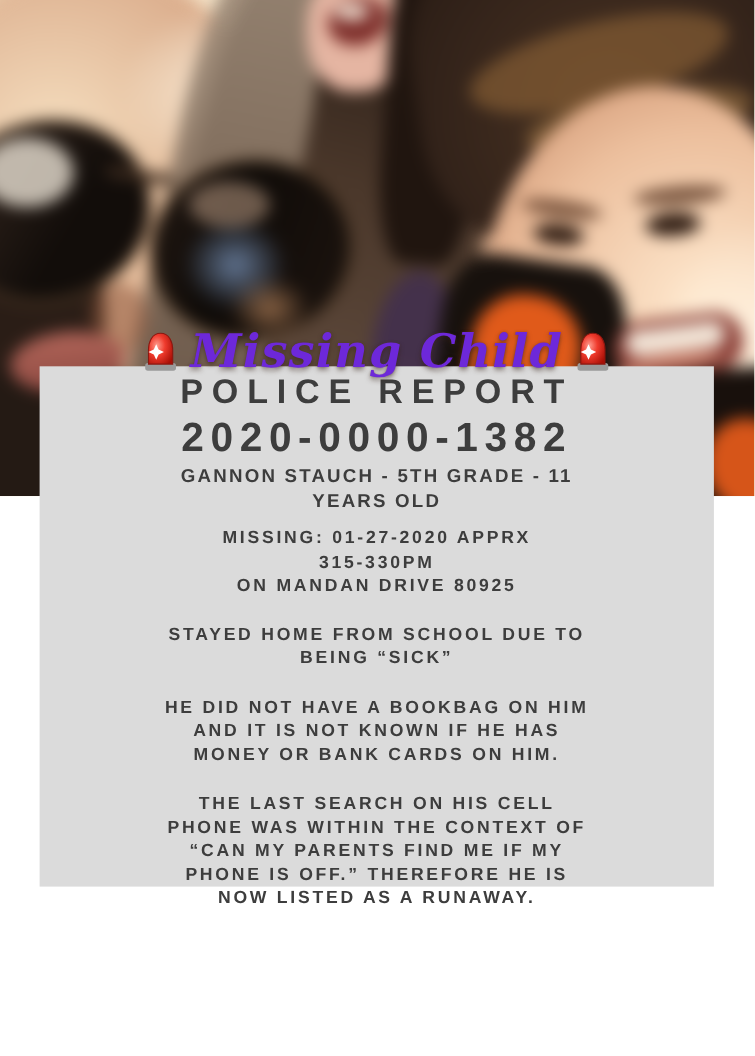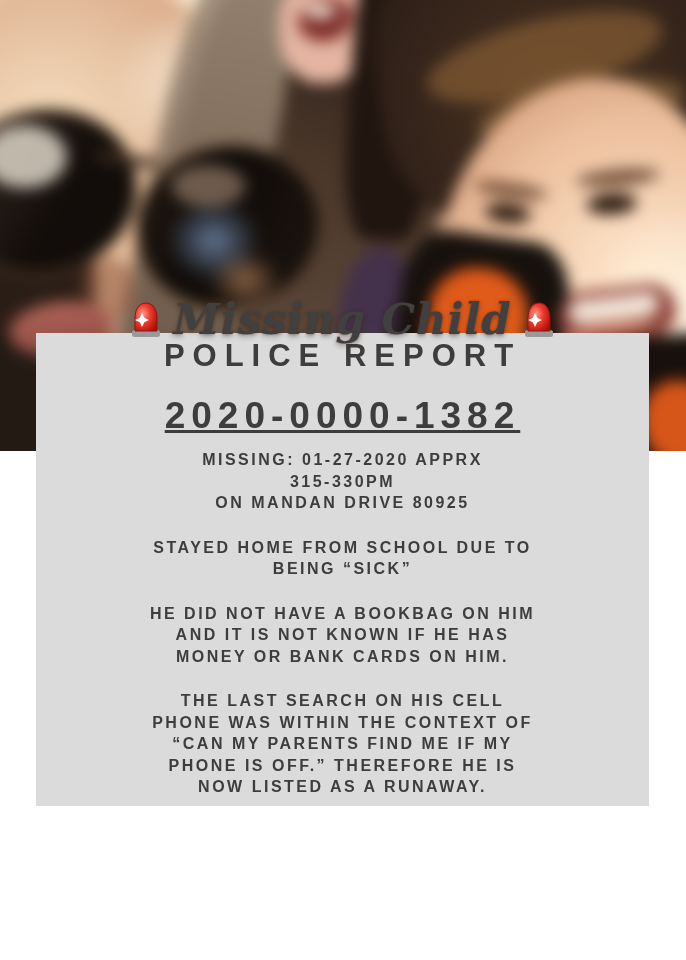--- a/index.html
+++ b/index.html
@@ -89,21 +89,21 @@
     font-size:42px;color:#ffffff;letter-spacing:1px;
     text-shadow:0 2px 5px rgba(55,35,25,.5),0 0 2px rgba(80,50,40,.45);}
   .siren{width:34px;height:38px;display:inline-block;}
 
   
   .report-box{position:absolute;left:36px;top:333px;width:613px;height:473px;z-index:4;
     background:#dbdbdb;}
   .report-content{width:100%;text-align:center;color:#3d3d3d;font-weight:700;}
   .report-heading{margin:4px 0 0;font-size:31px;line-height:38px;letter-spacing:8px;
     color:#3d3d3d;font-weight:700;}
-  .case-number{margin:20px 0 0;font-size:37px;line-height:42px;letter-spacing:6px;font-weight:700;text-decoration:underline;}
+  .case-number{margin:2px 0 0;font-size:37px;line-height:42px;letter-spacing:6px;font-weight:700;}
   .subject{margin:2px 0 0;font-size:17px;line-height:23px;letter-spacing:2px;font-weight:700;}
   .paragraphs{margin-top:12px;}
   .body-para{margin:0 0 23px;font-size:16px;line-height:21.5px;letter-spacing:2.5px;font-weight:700;}
 </style>
 </head>
 <body>
 
 <div class="page">
 
   <div class="photo" title="Selfie of woman in aviator sunglasses with two children outdoors in bright sunlight">
@@ -157,41 +157,42 @@
             <stop offset="0%" stop-color="#ff9d8f"></stop>
             <stop offset="45%" stop-color="#ef3b2d"></stop>
             <stop offset="100%" stop-color="#a80f06"></stop>
           </radialGradient>
         </defs>
         <rect x="3" y="30" width="28" height="7" rx="2.5" fill="#9a9a9a"></rect>
         <path d="M17 3 C9 3 6 11 6 18 L6 31 L28 31 L28 18 C28 11 25 3 17 3 Z" fill="url(#sg1)" stroke="#8c1710" stroke-width="1"></path>
         <path d="M13 13 L15.2 17.8 L20 20 L15.2 22.2 L13 27 L10.8 22.2 L6 20 L10.8 17.8 Z" fill="#ffffff"></path>
       </svg>
     </span>
-    <span class="t" style="color: #404040; font-style: italic;">Missing Child</span>
+    <span class="t" style="color: #6d28d9; font-style: italic;">Missing Child</span>
     <span class="siren">
       <svg viewBox="0 0 34 38" width="34" height="38">
         <defs>
           <radialGradient id="sg2" cx="35%" cy="40%" r="75%">
             <stop offset="0%" stop-color="#ff9d8f"></stop>
             <stop offset="45%" stop-color="#ef3b2d"></stop>
             <stop offset="100%" stop-color="#a80f06"></stop>
           </radialGradient>
         </defs>
         <rect x="3" y="30" width="28" height="7" rx="2.5" fill="#9a9a9a"></rect>
         <path d="M17 3 C9 3 6 11 6 18 L6 31 L28 31 L28 18 C28 11 25 3 17 3 Z" fill="url(#sg2)" stroke="#8c1710" stroke-width="1"></path>
         <path d="M13 13 L15.2 17.8 L20 20 L15.2 22.2 L13 27 L10.8 22.2 L6 20 L10.8 17.8 Z" fill="#ffffff"></path>
       </svg>
     </span>
   </div>
 
   <div class="report-box" style="background: rgb(219, 219, 219);">
     <div class="report-content" style="color: rgb(61, 61, 61);">
       <h1 class="report-heading">POLICE REPORT</h1>
       <div class="case-number">2020-0000-1382</div>
+      <div class="subject">GANNON STAUCH - 5TH GRADE - 11<br>YEARS OLD</div>
       <div class="paragraphs">
           <p class="body-para">MISSING: 01-27-2020 APPRX<br>315-330PM<br>ON MANDAN DRIVE 80925</p>
           <p class="body-para">STAYED HOME FROM SCHOOL DUE TO<br>BEING “SICK”</p>
           <p class="body-para">HE DID NOT HAVE A BOOKBAG ON HIM<br>AND IT IS NOT KNOWN IF HE HAS<br>MONEY OR BANK CARDS ON HIM.</p>
           <p class="body-para">THE LAST SEARCH ON HIS CELL<br>PHONE WAS WITHIN THE CONTEXT OF<br>“CAN MY PARENTS FIND ME IF MY<br>PHONE IS OFF.” THEREFORE HE IS<br>NOW LISTED AS A RUNAWAY.</p>
         </div>
     </div>
   </div>
 
 </div>

